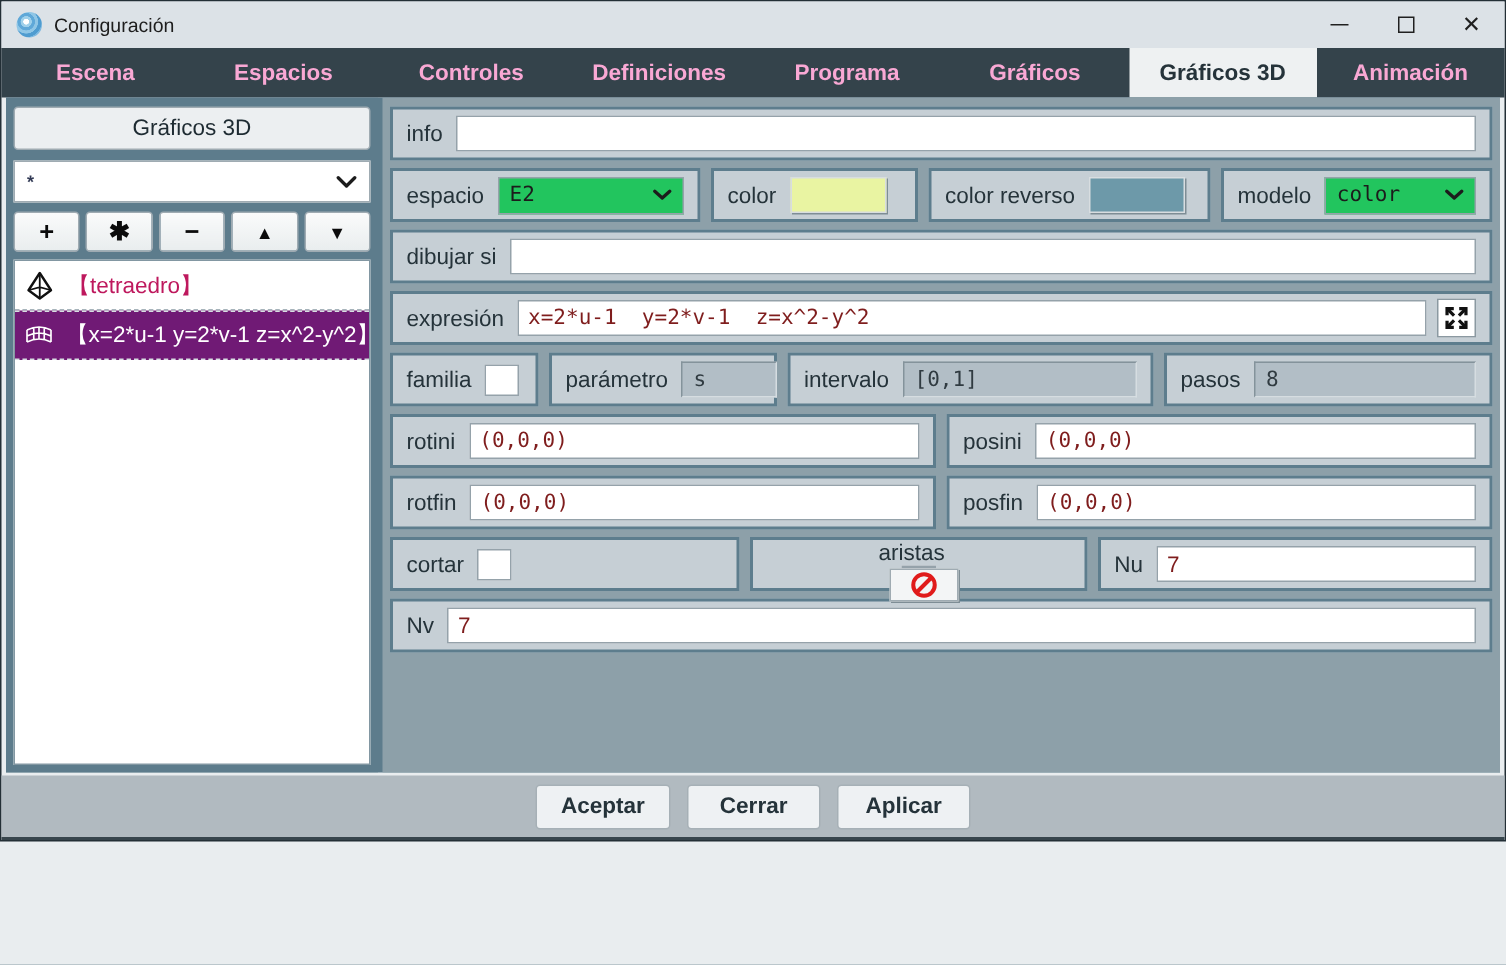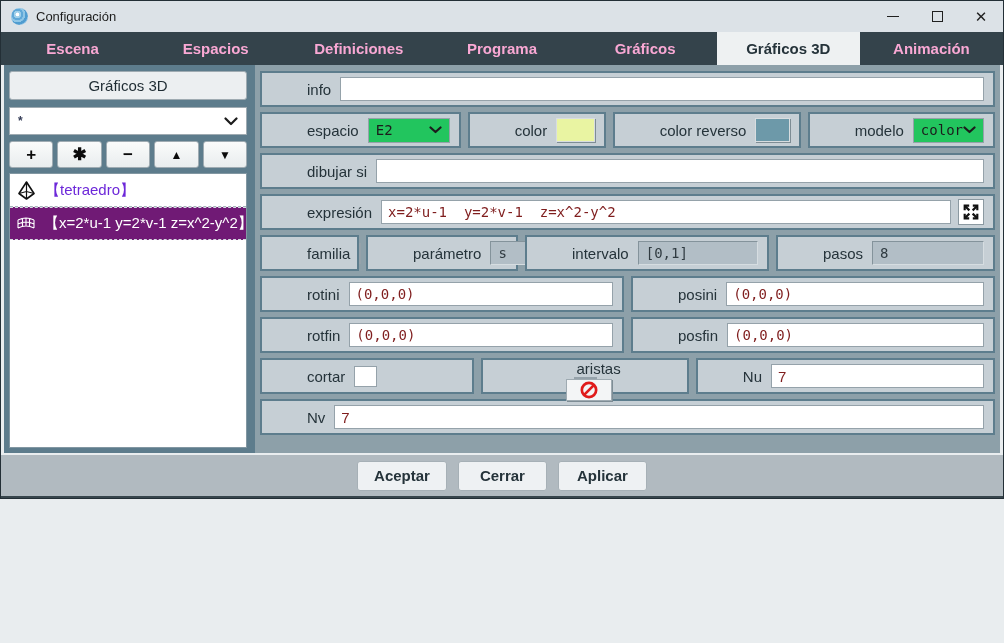--- a/index.html
+++ b/index.html
@@ -1,19 +1,19 @@
 <!DOCTYPE html>
 <html><head>
 <meta charset="utf-8">
 <style>
   * { box-sizing: border-box; margin: 0; padding: 0; }
   html,body { width:1004px; height:643px; }
   body { font-family: "Liberation Sans", sans-serif; background:#e9edef; overflow:hidden; }
 
-  .window { width:1004px; height:499px; border:1px solid #232f36; display:flex; flex-direction:column; background:#e9edef; }
+  .window { width:1004px; height:561px; border:1px solid #232f36; display:flex; flex-direction:column; background:#e9edef; }
 
   
   .titlebar { height:31px; background:#dce2e7; display:flex; align-items:center; flex:0 0 auto; }
   .app-icon { width:17px; height:17px; border-radius:50%; margin:0 8px 0 10px;
     background: radial-gradient(circle at 38% 38%, #ffffff 0 12%, #9fd0ea 14% 24%, #5fa8d8 26% 38%, #8fc6e6 40% 52%, #4f9cd0 54% 68%, #7db8e0 70% 84%, #3f8cc4 86% 100%); }
   .title-text { font-size:13px; color:#1d1d1d; }
   .tb-spacer { flex:1; }
   .tb-btn { width:44px; height:31px; display:flex; align-items:center; justify-content:center; color:#202020; cursor:default; }
   .glyph-min { width:12px; height:0; border-top:1.6px solid #202020; display:block; }
   .glyph-max { width:11px; height:11px; border:1.6px solid #202020; display:block; }
@@ -29,30 +29,30 @@
 
   
   .left-panel { width:248px; flex:0 0 auto; background:#5d7c8c; padding:6px 5px 5px 5px; display:flex; flex-direction:column; }
   .lp-header { height:29px; background:#eceff1; border:1px solid #9fabb2; border-radius:3px; display:flex; align-items:center; justify-content:center; font-size:15px; color:#1e2b32; margin-bottom:7px; }
   .lp-filter { height:28px; background:#ffffff; border:1px solid #9fabb2; display:flex; align-items:center; padding:0 8px; margin-bottom:6px; }
   .lp-filter .filter-value { flex:1; font-size:12px; color:#323a55; font-weight:bold; }
   .lp-toolbar { display:flex; gap:4px; margin-bottom:5px; }
   .lp-toolbar .tool-btn { flex:1 1 0; height:27px; background:linear-gradient(#fafbfb,#e9edee); border:1px solid #9fabb2; border-radius:3px; display:flex; align-items:center; justify-content:center; font-weight:bold; color:#0b0b0b; font-size:17px; cursor:default; }
   .lp-toolbar .tool-btn.small { font-size:12px; }
   .lp-list { flex:1; background:#ffffff; border:1px solid #8297a2; overflow:hidden; }
-  .list-item { height:33px; display:flex; align-items:center; gap:9px; padding:0 7px; border-bottom:1px dashed #a7b4bb; font-size:15px; color:#6d28d9; white-space:nowrap; overflow:hidden; cursor:default; }
+  .list-item { height:33px; display:flex; align-items:center; gap:9px; padding:0 7px; border-bottom:1px dashed #a7b4bb; font-size:15px; color:#be185d; white-space:nowrap; overflow:hidden; cursor:default; }
   .list-item.selected { background:#701a75; color:#ffffff; border-top:1px dashed #d7dee2; border-bottom:1px dashed #d7dee2; }
   .list-item .item-icon { flex:0 0 auto; display:flex; }
 
   
   .right-panel { flex:1; margin-left:3px; background:#8da0a9; padding:6px 5px; overflow:hidden; }
   .row { background:#c6cfd5; border:2px solid #5d7d8d; height:36px; display:flex; align-items:center; padding:0 9px; margin-bottom:5px; }
   .row-group { display:flex; gap:7px; margin-bottom:5px; }
   .cell { background:#c6cfd5; border:2px solid #5d7d8d; height:36px; display:flex; align-items:center; padding:0 9px; }
-  .f-label { font-size:15px; color:#25333a; margin-right:9px; white-space:nowrap;margin-left:36px; }
+  .f-label { font-size:15px; color:#25333a; margin-right:9px; white-space:nowrap; }
   .txt-input { flex:1; height:24px; background:#ffffff; border:1px solid #95a2aa; padding:0 6px; font-size:15px; color:#7f1d1d; min-width:0; outline:none; }
   .txt-input.mono { font-family:"DejaVu Sans Mono", monospace; font-size:14px; }
   .fake-select { flex:1; height:25px; background:#22c55e; border:1px solid #95a2aa; display:flex; align-items:center; padding:0 7px; min-width:0; cursor:default; }
   .fake-select .sel-value { flex:1; font-family:"DejaVu Sans Mono", monospace; font-size:14px; color:#1c1c1c; }
   .chevron { flex:0 0 auto; display:flex; }
   .swatch { width:64px; height:24px; border:1px solid #d8dde0; box-shadow:1px 1px 0 #7e8d95; cursor:default; }
   .checkbox { width:23px; height:21px; background:#ffffff; border:1px solid #95a2aa; cursor:default; }
   .dis-field { flex:1; height:24px; background:#b2bec6; border-top:1px solid #84939b; border-left:1px solid #84939b; border-right:1px solid #d6dde1; border-bottom:1px solid #d6dde1; padding:0 7px; font-family:"DejaVu Sans Mono", monospace; font-size:14px; color:#303b41; display:flex; align-items:center; }
   .dis-field.narrow { flex:0 0 64px; }
   .icon-btn { width:26px; height:26px; margin-left:7px; background:#ffffff; border:1px solid #8b99a1; display:flex; align-items:center; justify-content:center; flex:0 0 auto; cursor:default; }
@@ -78,20 +78,21 @@
         <span class="glyph-max"></span>
       </span>
     <span class="tb-btn">
         <span class="glyph-close">✕</span>
       </span>
   </div>
 
   <div class="tabbar">
     <div class="tab">Escena</div>
     <div class="tab">Espacios</div>
+    <div class="tab">Controles</div>
     <div class="tab">Definiciones</div>
     <div class="tab">Programa</div>
     <div class="tab">Gráficos</div>
     <div class="tab active">Gráficos 3D</div>
     <div class="tab">Animación</div>
   </div>
 
   <div class="content">
 
     <div class="left-panel">

